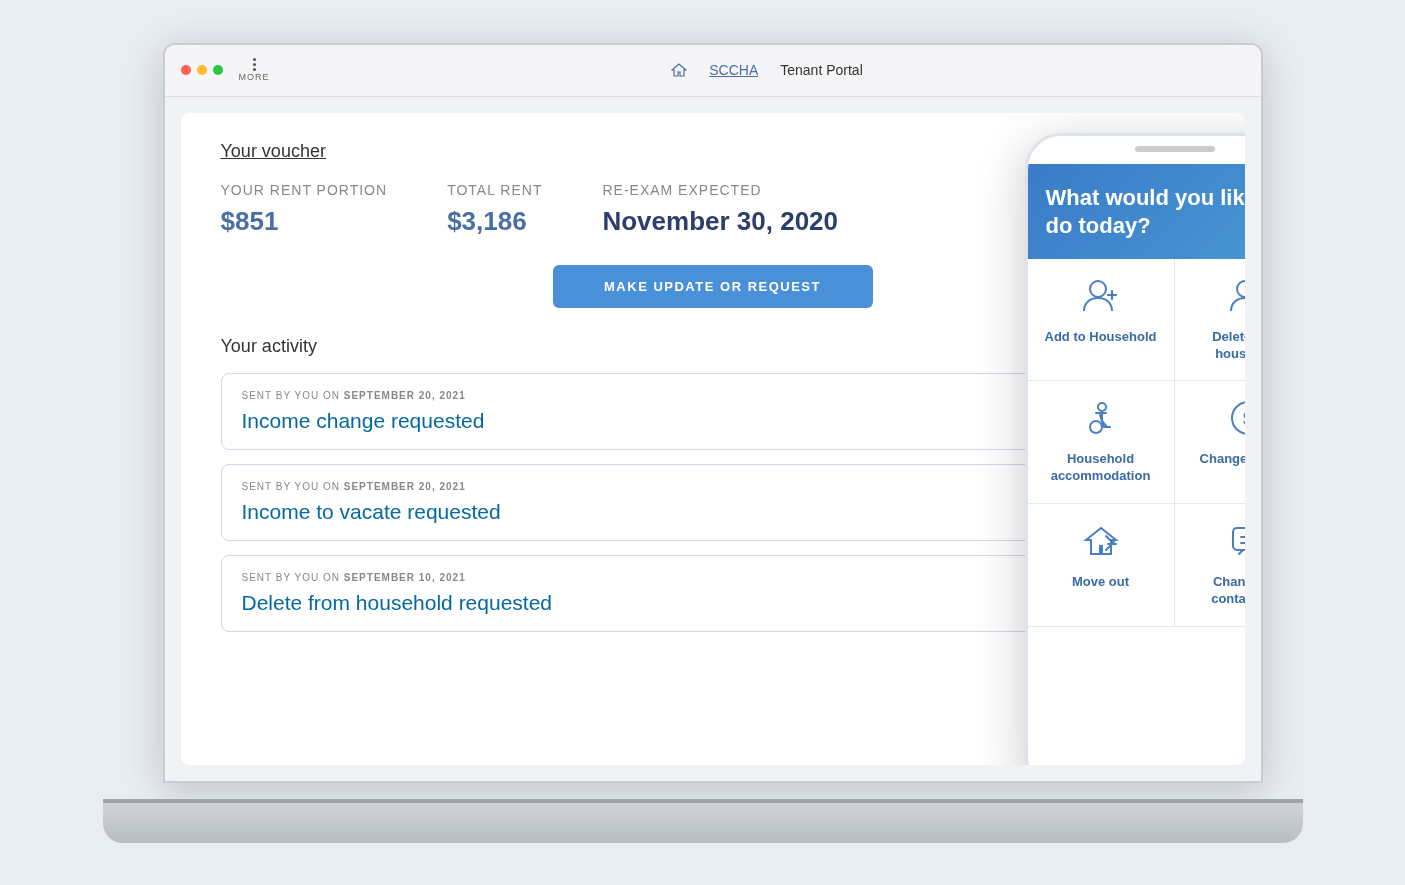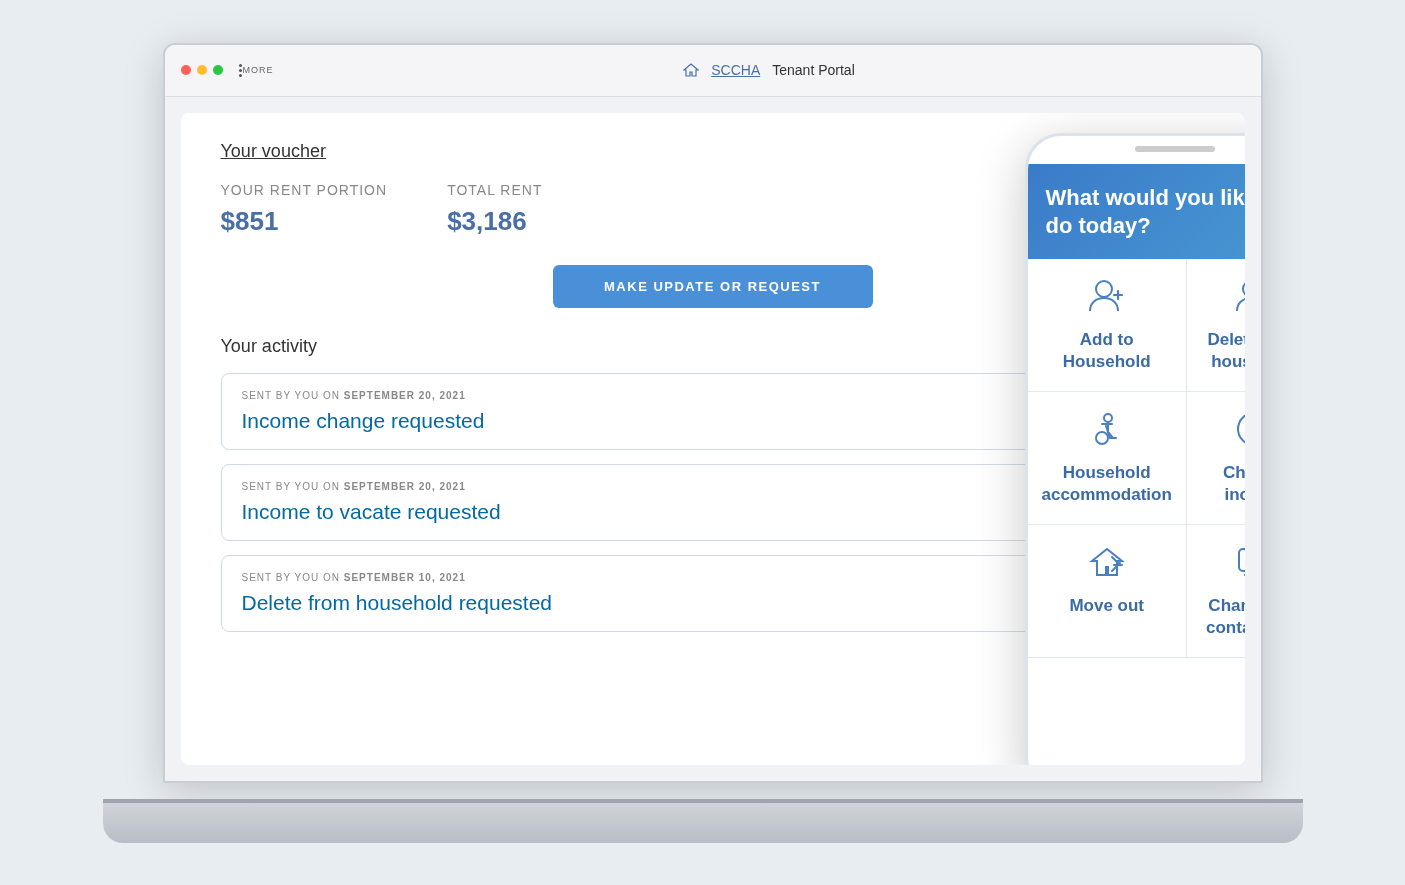--- a/index.html
+++ b/index.html
@@ -73,36 +73,36 @@
     .dot-red { background: #ff5f57; }
     .dot-yellow { background: #febc2e; }
     .dot-green { background: #28c840; }
 
     .browser-more {
       font-size: 11px;
       color: #666;
       letter-spacing: 1px;
       margin-right: 20px;
       display: flex;
-      flex-direction: row;
+      flex-direction: column;
       align-items: center;
       gap: 1px;
     }
     .more-dots { display: flex; flex-direction: column; gap: 2px; }
     .more-dot { width: 3px; height: 3px; background: #555; border-radius: 50%; }
 
     .browser-title {
       flex: 1;
       text-align: center;
       font-size: 14px;
       color: #333;
       display: flex;
       align-items: center;
       justify-content: center;
-      gap: 12px;
+      gap: 22px;
     }
 
     .sccha-link {
       color: #4a6fa5;
       text-decoration: underline;
       font-size: 14px;
     }
 
     
     .content-area {
@@ -279,21 +279,21 @@
       text-align: center;
       cursor: pointer;
       gap: 10px;
     }
 
     .modal-item:nth-child(even) {
       border-right: none;
     }
 
     .modal-item-label {
-      font-size: 17px;
+      font-size: 13px;
       color: #3a6ba5;
       font-weight: 600;
       line-height: 1.3;
     }
   </style>
 </head>
 <body>
 
 <div class="laptop-frame">
 
@@ -328,20 +328,24 @@
         <h2 class="voucher-title">Your voucher</h2>
 
         <div class="voucher-stats">
           <div class="stat-block">
             <div class="stat-label">YOUR RENT PORTION</div>
             <div class="stat-value">$851</div>
           </div>
           <div class="stat-block">
             <div class="stat-label">TOTAL RENT</div>
             <div class="stat-value">$3,186</div>
+          </div>
+          <div class="stat-block">
+            <div class="stat-label">RE-EXAM EXPECTED</div>
+            <div class="stat-value-dark">November 30, 2020</div>
           </div>
         </div>
 
         <button class="update-btn">MAKE UPDATE OR REQUEST</button>
       </div>
 
       <div class="activity-section">
         <h3 class="activity-title">Your activity</h3>
 
         <div class="activity-card">

